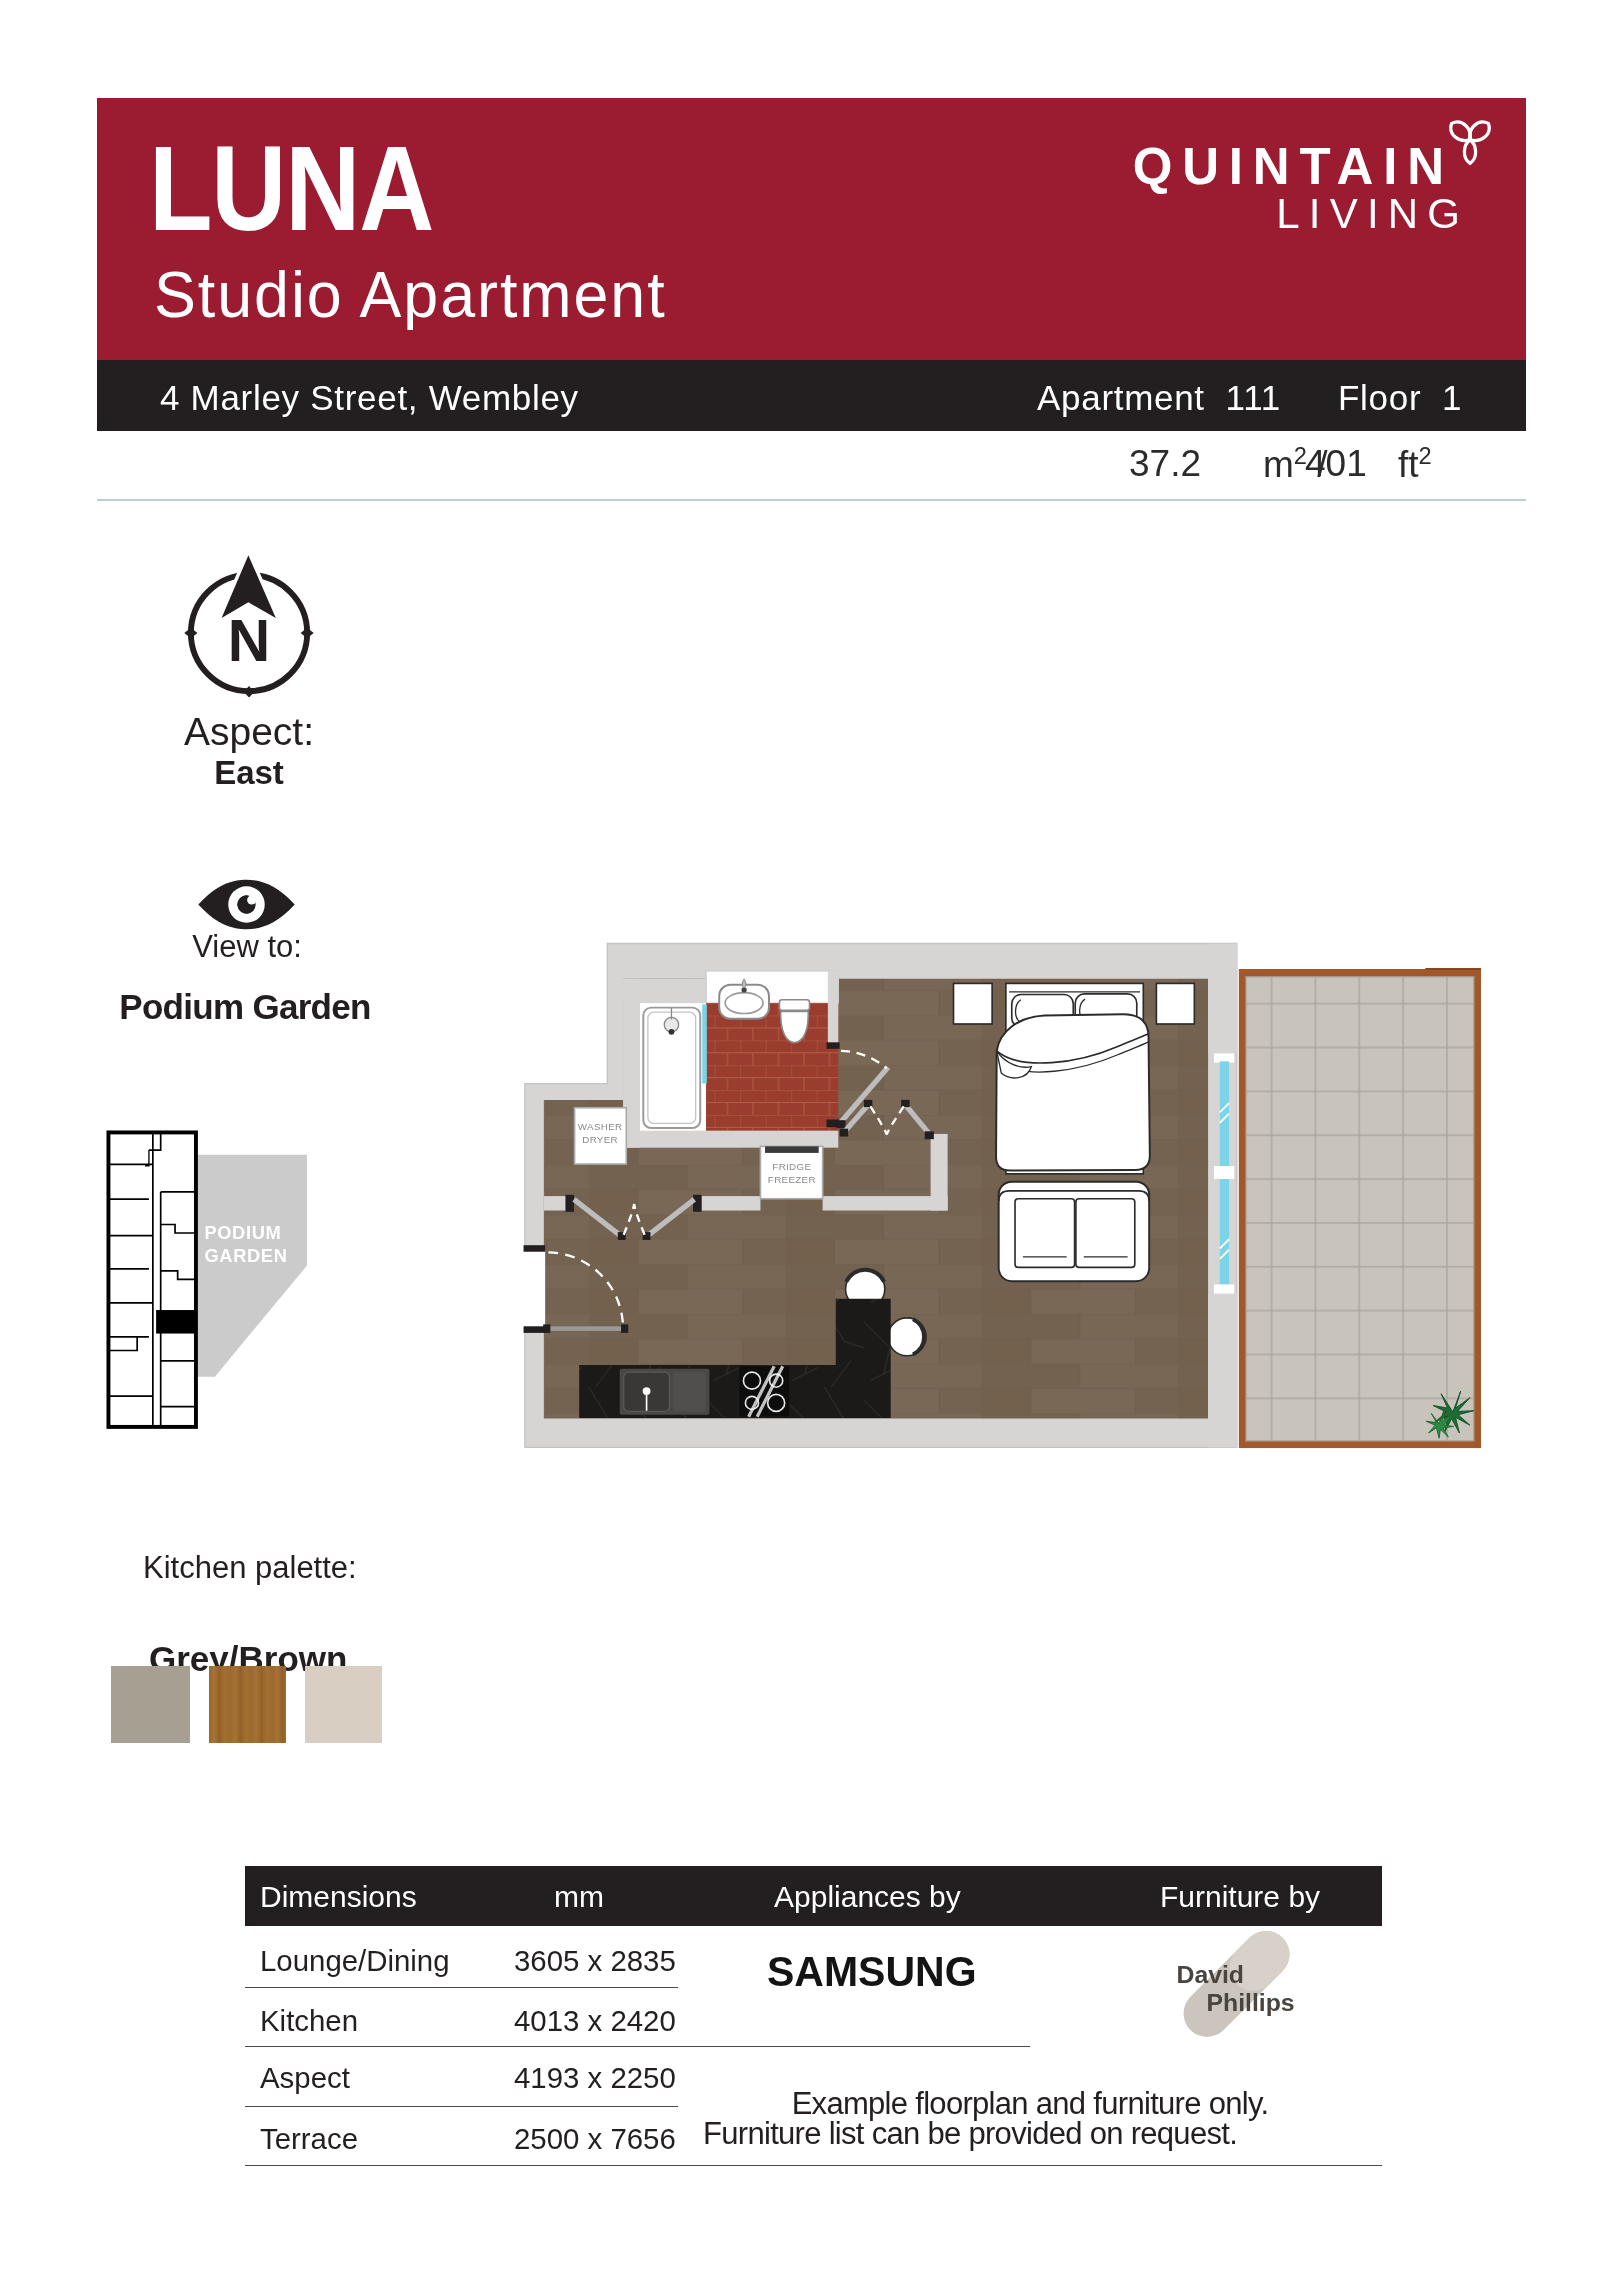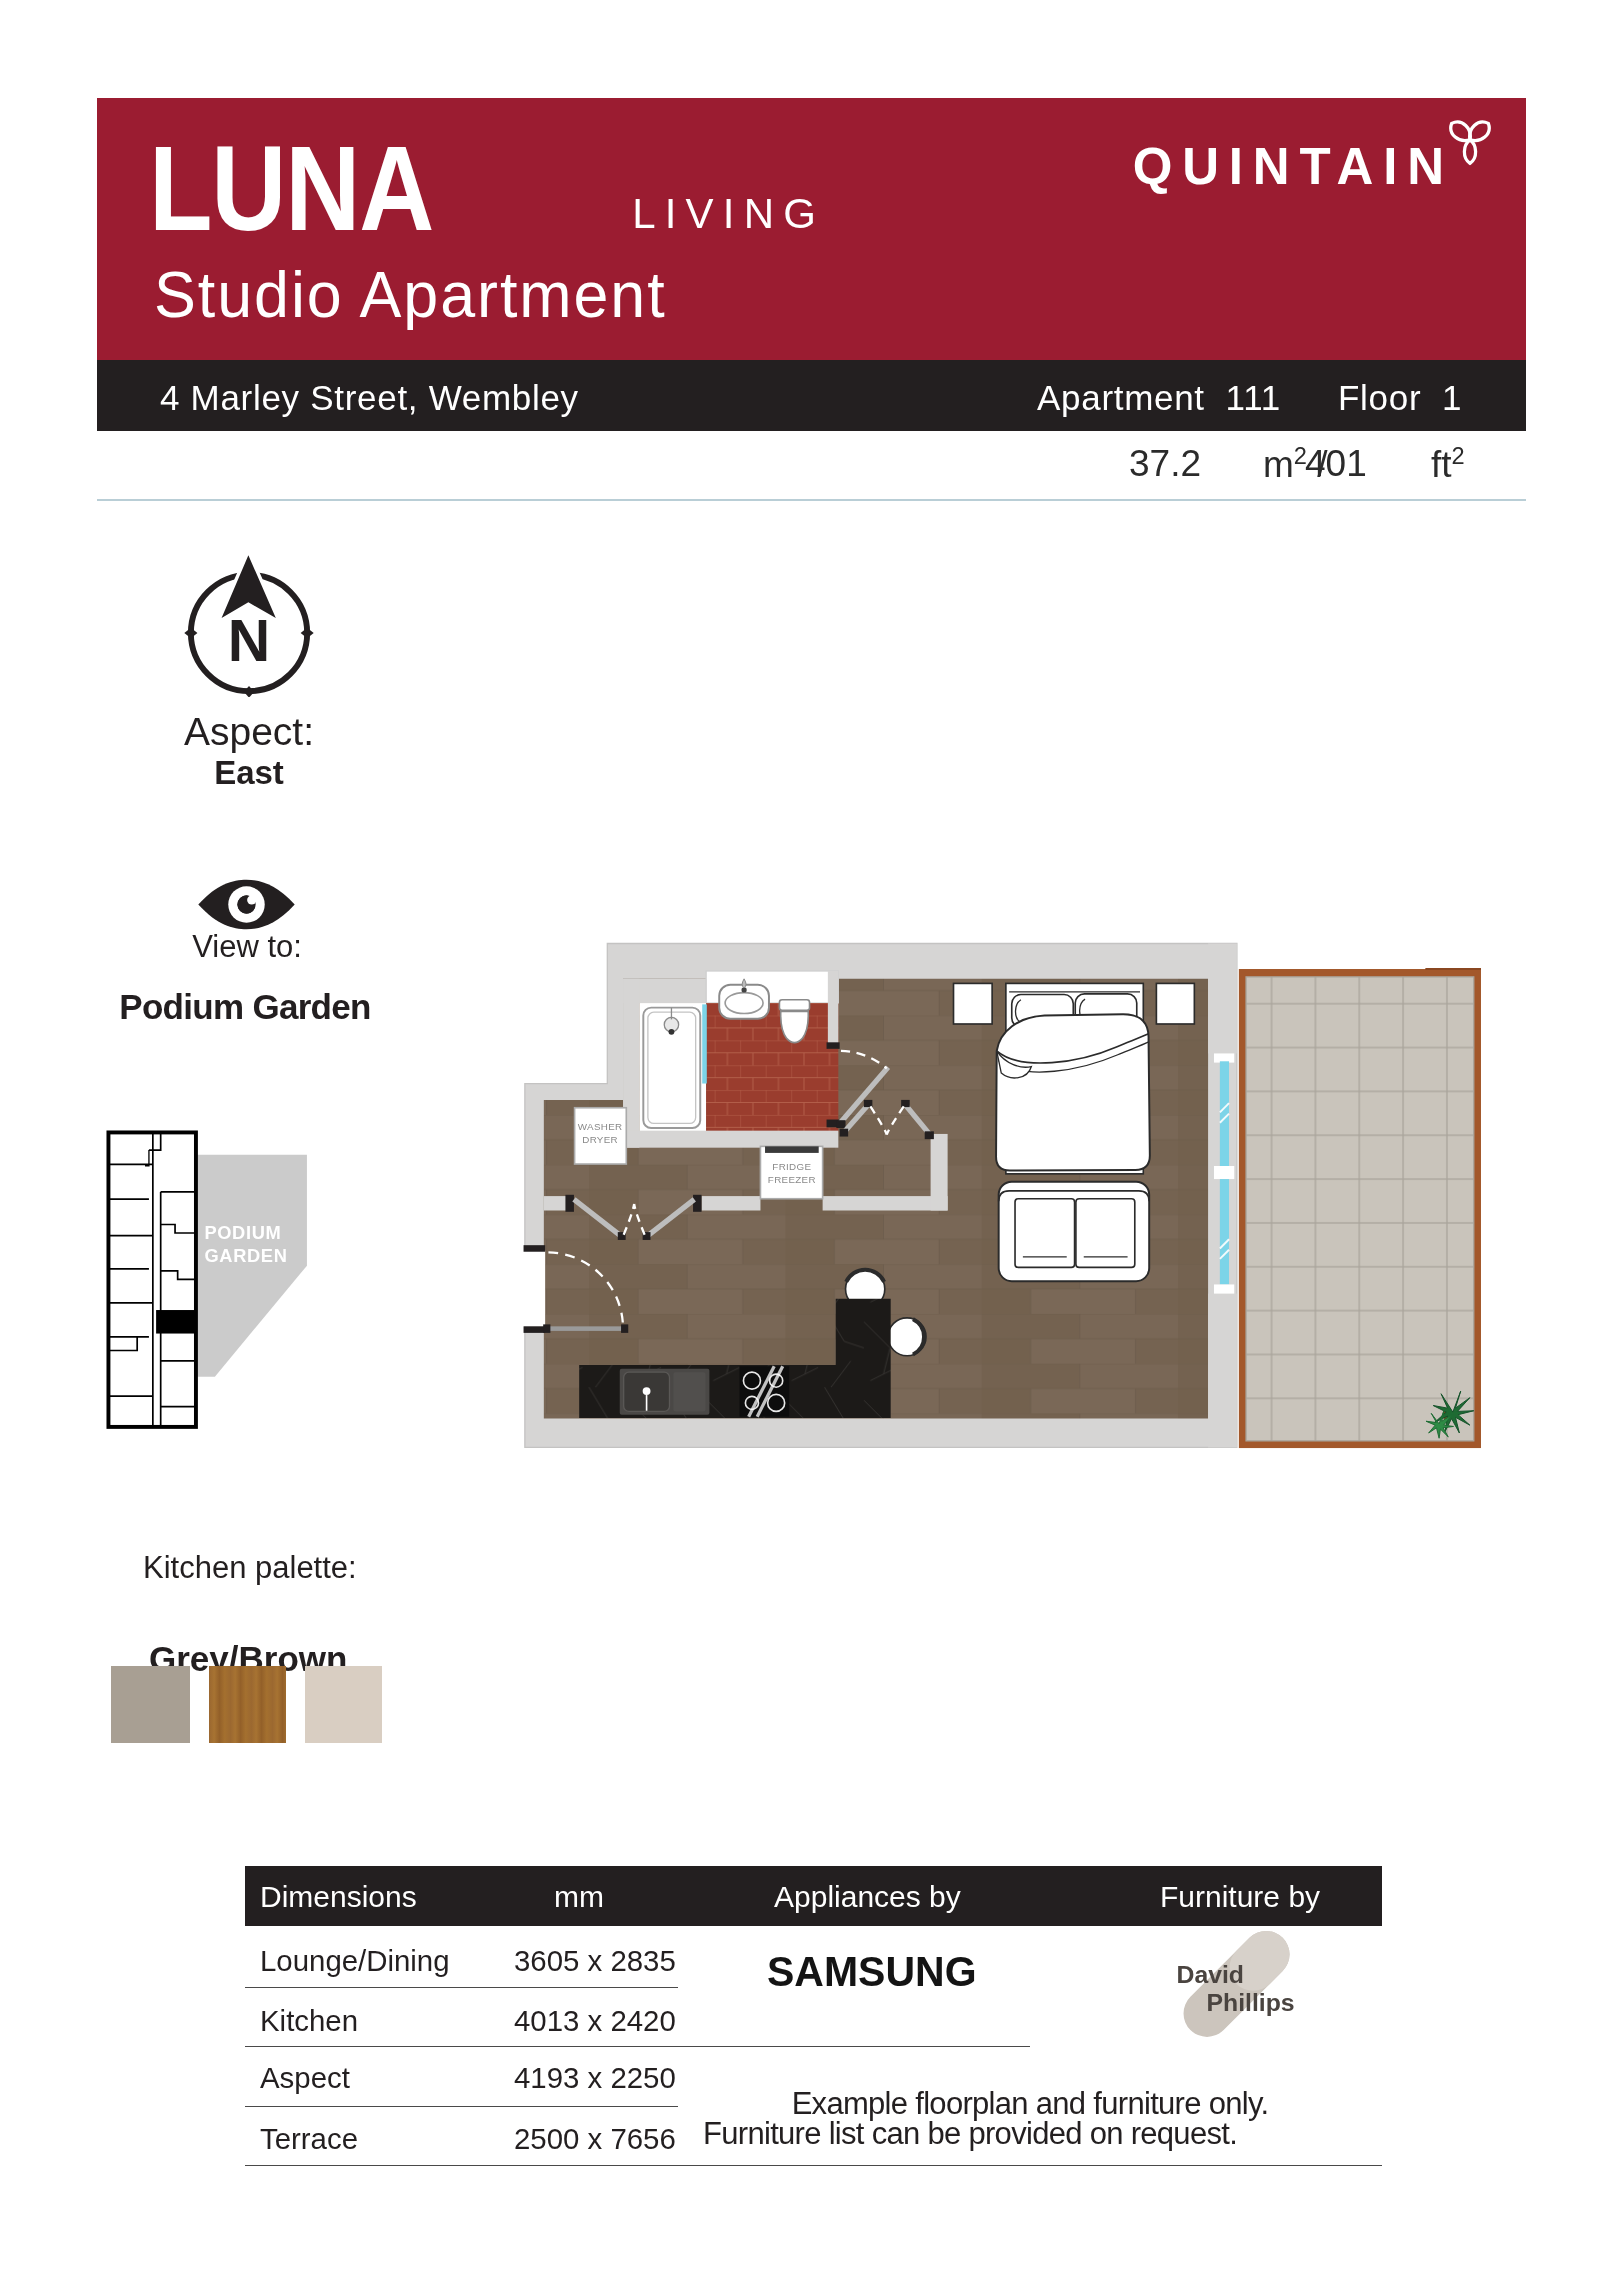--- a/index.html
+++ b/index.html
@@ -15,40 +15,40 @@
 <div class="abs" style="left:149px;top:119px;width:589px;">
   <span id="luna" style="font-size:120px;font-weight:bold;color:#fff;letter-spacing:-1.3px;display:inline-block;transform-origin:left top;transform:scaleX(0.866);white-space:nowrap;">LUNA</span>
 </div>
 <div class="abs" style="left:154px;top:257px;width:785px;">
   <span id="studio" style="font-size:65px;color:#fff;letter-spacing:2px;display:inline-block;transform-origin:left top;transform:scaleX(0.966);white-space:nowrap;">Studio Apartment</span>
 </div>
 
 <div class="abs" style="left:0px;top:137px;width:1444px;text-align:right;">
   <span id="quintain" style="font-size:51px;font-weight:bold;color:#fff;letter-spacing:9.8px;margin-right:-9.8px;white-space:nowrap;">QUINTAIN</span>
 </div>
-<div class="abs" style="left:2px;top:190px;width:1444px;text-align:center;">
+<div class="abs" style="left:16px;top:190px;width:1444px;text-align:right;">
   <span id="living" style="font-size:42px;color:#fff;letter-spacing:9.2px;margin-right:-9.2px;white-space:nowrap;">LIVING</span>
 </div>
 
 <svg class="abs" style="left:1444px;top:119px;" width="52" height="47" viewBox="0 0 80 72">
   <g stroke="#fff" stroke-width="5" fill="none">
     <path d="M0,0 C-15,-9 -17,-31 0,-38 C17,-31 15,-9 0,0 Z" transform="translate(40,32) rotate(-48)"></path>
     <path d="M0,0 C-15,-9 -17,-31 0,-38 C17,-31 15,-9 0,0 Z" transform="translate(40,32) rotate(48)"></path>
     <path d="M0,0 C-11,-8 -12,-28 0,-36 C12,-28 11,-8 0,0 Z" transform="translate(40,32) rotate(180)"></path>
   </g>
 </svg>
 
 <div class="abs" style="left:160px;top:378px;font-size:35px;color:#fff;letter-spacing:0.7px;">4 Marley Street, Wembley</div>
 <div class="abs" style="left:1037px;top:378px;font-size:35px;color:#fff;letter-spacing:0.7px;">Apartment&nbsp;&nbsp;111</div>
 <div class="abs" style="left:1338px;top:378px;font-size:35px;color:#fff;letter-spacing:0.7px;">Floor&nbsp;&nbsp;1</div>
 
 <div class="abs" style="left:1129px;top:443px;font-size:37px;color:#2b2b2b;">37.2</div>
 <div class="abs" style="left:1263px;top:443px;font-size:37px;color:#2b2b2b;">m<sup style="font-size:23.6px;">2</sup> /</div>
 <div class="abs" style="left:1305px;top:443px;font-size:37px;color:#2b2b2b;">401</div>
-<div class="abs" style="left:1398px;top:443px;font-size:37px;color:#2b2b2b;margin-left:33px;">ft<sup style="font-size:23.6px;">2</sup></div>
+<div class="abs" style="left:1398px;top:443px;font-size:37px;color:#2b2b2b;">ft<sup style="font-size:23.6px;">2</sup></div>
 <div class="abs" style="left:97px;top:499px;width:1429px;height:2px;background:#B9CED6;"></div>
 
 <svg class="abs" style="left:183px;top:550px;" width="134" height="147" viewBox="0 0 205 225">
   <circle cx="101" cy="127" r="89" fill="none" stroke="#231F20" stroke-width="9"></circle>
   <polygon points="2,127 12,119 22,127 12,135" fill="#231F20"></polygon>
   <polygon points="180,127 190,119 200,127 190,135" fill="#231F20"></polygon>
   <polygon points="101,208 109,217 101,226 93,217" fill="#231F20"></polygon>
   <polygon points="100,4 145,106 100,82 56,106" fill="#231F20" stroke="#fff" stroke-width="7"></polygon>
   <polygon points="100,8 142,104 100,80 59,104" fill="#231F20"></polygon>
   <text x="101" y="170" font-family="Liberation Sans, sans-serif" font-size="90" font-weight="bold" fill="#231F20" text-anchor="middle">N</text>

